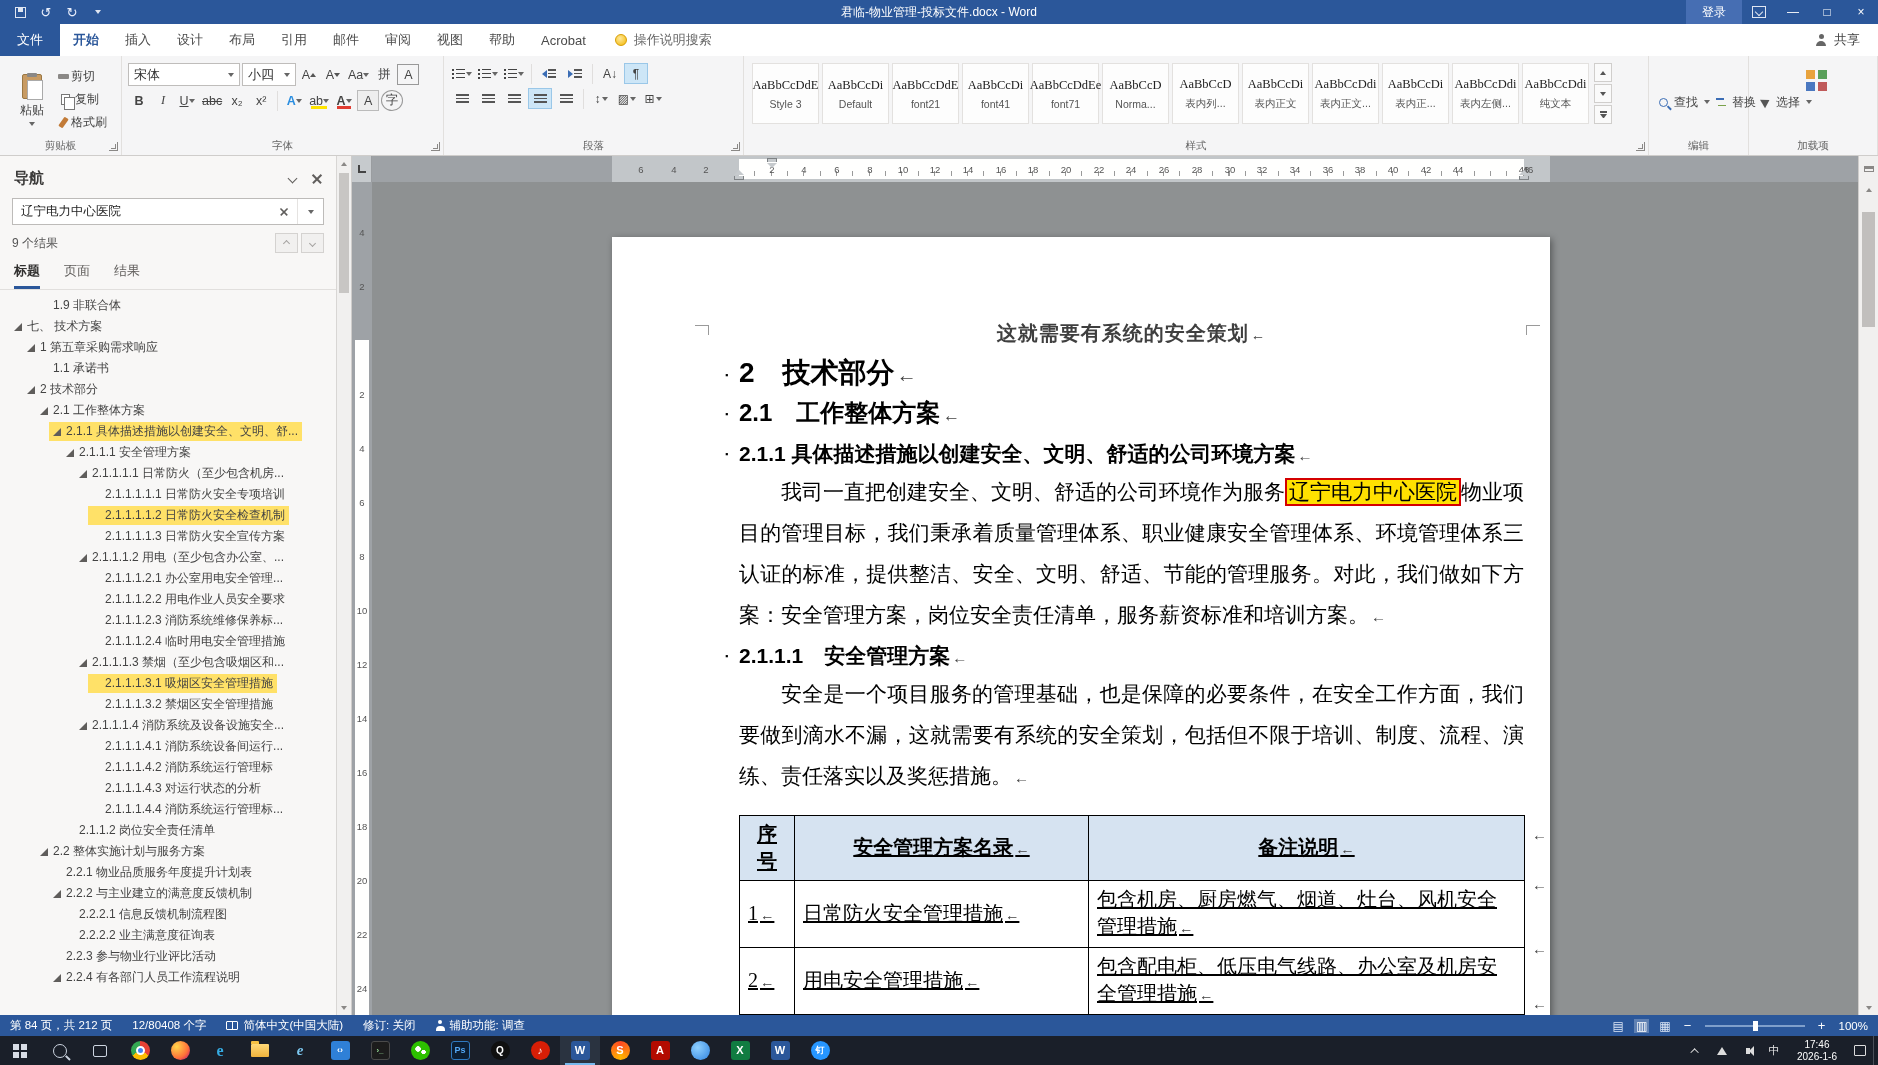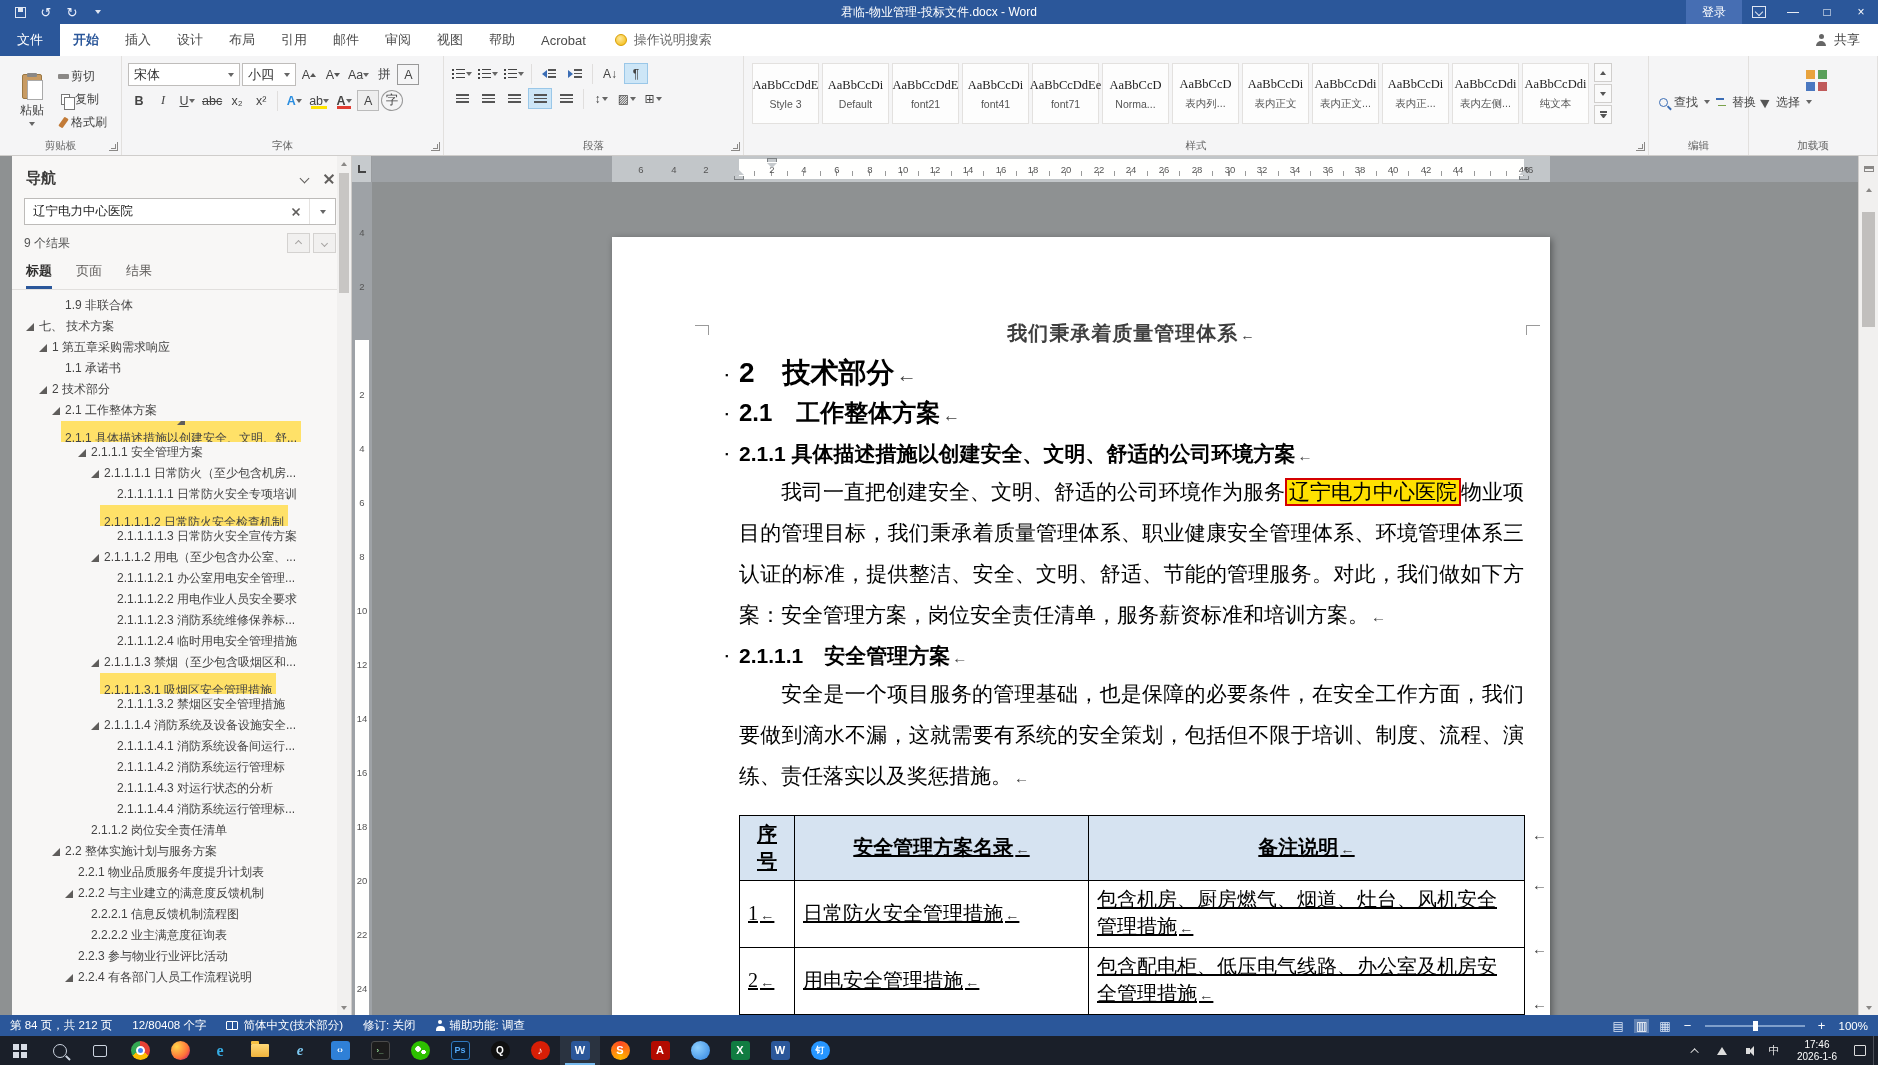--- a/index.html
+++ b/index.html
@@ -95,21 +95,21 @@
   .i-find::after { content:""; position:absolute; left:7px; top:8px; width:5px; height:1.5px; background:#3b6db5; transform:rotate(45deg); }
   .i-repl { width:10px; height:10px; position:relative; }
   .i-repl::before { content:""; position:absolute; top:1px; left:0; width:8px; height:1.5px; background:#3b6db5; }
   .i-repl::after { content:""; position:absolute; bottom:1px; left:2px; width:8px; height:1.5px; background:#7aa24b; }
   .i-sel { width:0; height:0; border-top:5px solid transparent; border-bottom:5px solid transparent; border-left:8px solid #555; transform:rotate(-30deg); }
 
   .agrp { flex:1; display:flex; align-items:flex-start; justify-content:center; padding-top:10px; }
   .i-grid { width:9px; height:9px; background:#e8a33d; box-shadow:12px 0 0 #5aa05a, 0 12px 0 #4a78c0, 12px 12px 0 #c05a5a; margin:4px 12px 12px 4px; }
 
   
-  .nav { position:absolute; left:12px; top:156px; width:337px; bottom:50px; background:#f8f7f6; border-right:1px solid #d8d6d4; font-size:13px; color:#333; overflow:hidden; z-index:20; }
+  .nav { position:absolute; left:0; top:156px; width:337px; bottom:50px; background:#f8f7f6; border-right:1px solid #d8d6d4; font-size:13px; color:#333; overflow:hidden; z-index:20; }
   .nav-h { display:flex; align-items:center; padding:13px 14px 6px; font-size:15px; font-weight:bold; color:#3b3a39; }
   .nav-h .hbtns { margin-left:auto; display:flex; gap:16px; align-items:center; }
   .xic { position:relative; width:10px; height:10px; display:inline-block; }
   .xic::before,.xic::after { content:""; position:absolute; left:-1px; top:4px; width:12px; height:1.5px; background:#605e5c; }
   .xic::before { transform:rotate(45deg); } .xic::after { transform:rotate(-45deg); }
   .chev-dn { width:7px; height:7px; border-right:1.5px solid #605e5c; border-bottom:1.5px solid #605e5c; transform:rotate(45deg); display:inline-block; }
   .chev-up { width:7px; height:7px; border-left:1.5px solid #605e5c; border-top:1.5px solid #605e5c; transform:rotate(45deg); display:inline-block; }
   .nav-search { margin:4px 12px 0; height:27px; border:1px solid #bdbbb9; background:#fff; display:flex; align-items:center; }
   .nav-search input { flex:1; border:none; outline:none; font-size:12.5px; padding:0 8px; color:#222; background:transparent; font-family:inherit; }
   .ns-btn { width:26px; height:100%; display:flex; align-items:center; justify-content:center; }
@@ -117,21 +117,21 @@
   .nav-res { display:flex; align-items:center; padding:8px 12px 5px; font-size:12px; color:#555; }
   .npbtns { margin-left:auto; display:flex; gap:3px; }
   .npbtn { width:23px; height:20px; border:1px solid #d4d2d0; background:#f1f0ef; display:flex; align-items:center; justify-content:center; }
   .npbtn .chev-dn,.npbtn .chev-up { width:5px; height:5px; border-color:#a5a3a1; }
   .nav-tabs { display:flex; gap:24px; padding:4px 14px 0; border-bottom:1px solid #e1dfdd; font-size:13px;text-align:right; }
   .ntab { padding-bottom:6px; color:#605e5c; border-bottom:3px solid transparent; }
   .ntab.active { color:#323130; font-weight:bold; border-bottom:3px solid #2b579a; }
   .nav-list { padding-top:5px; }
   .nav-item { display:flex; align-items:center; height:21px; padding-left:calc(10px + var(--indent,0)*13px); white-space:nowrap; overflow:hidden; font-size:12px; color:#444; }
   .nav-item .inner { display:flex; align-items:center; gap:5px; padding:1px 4px; }
-  .nav-item.hl .inner { background:#ffe168;flex-direction:column; }
+  .nav-item.hl .inner { background:#ffe168; }
   .tri { width:8px; height:8px; position:relative; visibility:hidden; flex:none; }
   .tri::before { content:""; position:absolute; right:0; bottom:0; border-left:8px solid transparent; border-bottom:8px solid #5f5d5b; }
   .nav-item.exp .tri { visibility:visible; }
 
   .nscroll { position:absolute; left:337px; top:156px; width:15px; bottom:50px; background:#f1f0ef; border-right:1px solid #cfcdcb; z-index:20; }
   .nscroll .sarr { height:15px; display:flex; align-items:center; justify-content:center; }
   .nscroll .thumb { position:absolute; left:2px; right:2px; top:17px; height:120px; background:#c8c6c4; }
   .nscroll .sarr.bot { position:absolute; bottom:0; left:0; right:0; }
 
   
@@ -946,21 +946,21 @@
     <div class="rultoggle">
         <i></i>
       </div>
 
     <div class="canvas">
       <div class="page">
         <div class="pgc">
           <i class="hcorner lft"></i>
           <i class="hcorner rgt"></i>
           <div class="company">
-            <span>我们秉承着质量管理体系</span><span class="pm">←</span>
+            <span>这就需要有系统的安全策划</span><span class="pm">←</span>
           </div>
           <div class="dh dh1">
             <span class="blt">▪</span><span>2　技术部分</span><span class="pm">←</span>
           </div>
           <div class="dh dh2">
             <span class="blt">▪</span><span>2.1　工作整体方案</span><span class="pm">←</span>
           </div>
           <div class="dh dh3">
             <span class="blt">▪</span><span>2.1.1 具体描述措施以创建安全、文明、舒适的公司环境方案</span><span class="pm">←</span>
           </div>
@@ -1020,21 +1020,21 @@
           <i class="tri-dn" style="border-top-color:#8a8886"></i>
         </div>
     </div>
   </div>
 
   <div class="status">
     <span class="sseg">第 84 页，共 212 页</span>
     <span class="sseg">12/80408 个字</span>
     <span class="sseg">
         <i class="book"></i>
-        <span>简体中文(技术部分)</span>
+        <span>简体中文(中国大陆)</span>
       </span>
     <span class="sseg">修订: 关闭</span>
     <span class="sseg">
         <i class="sperson"></i>
         <span>辅助功能: 调查</span>
       </span>
     <span class="sright">
       <span class="vic">▤</span>
       <span class="vic cur">▥</span>
       <span class="vic">▦</span>

